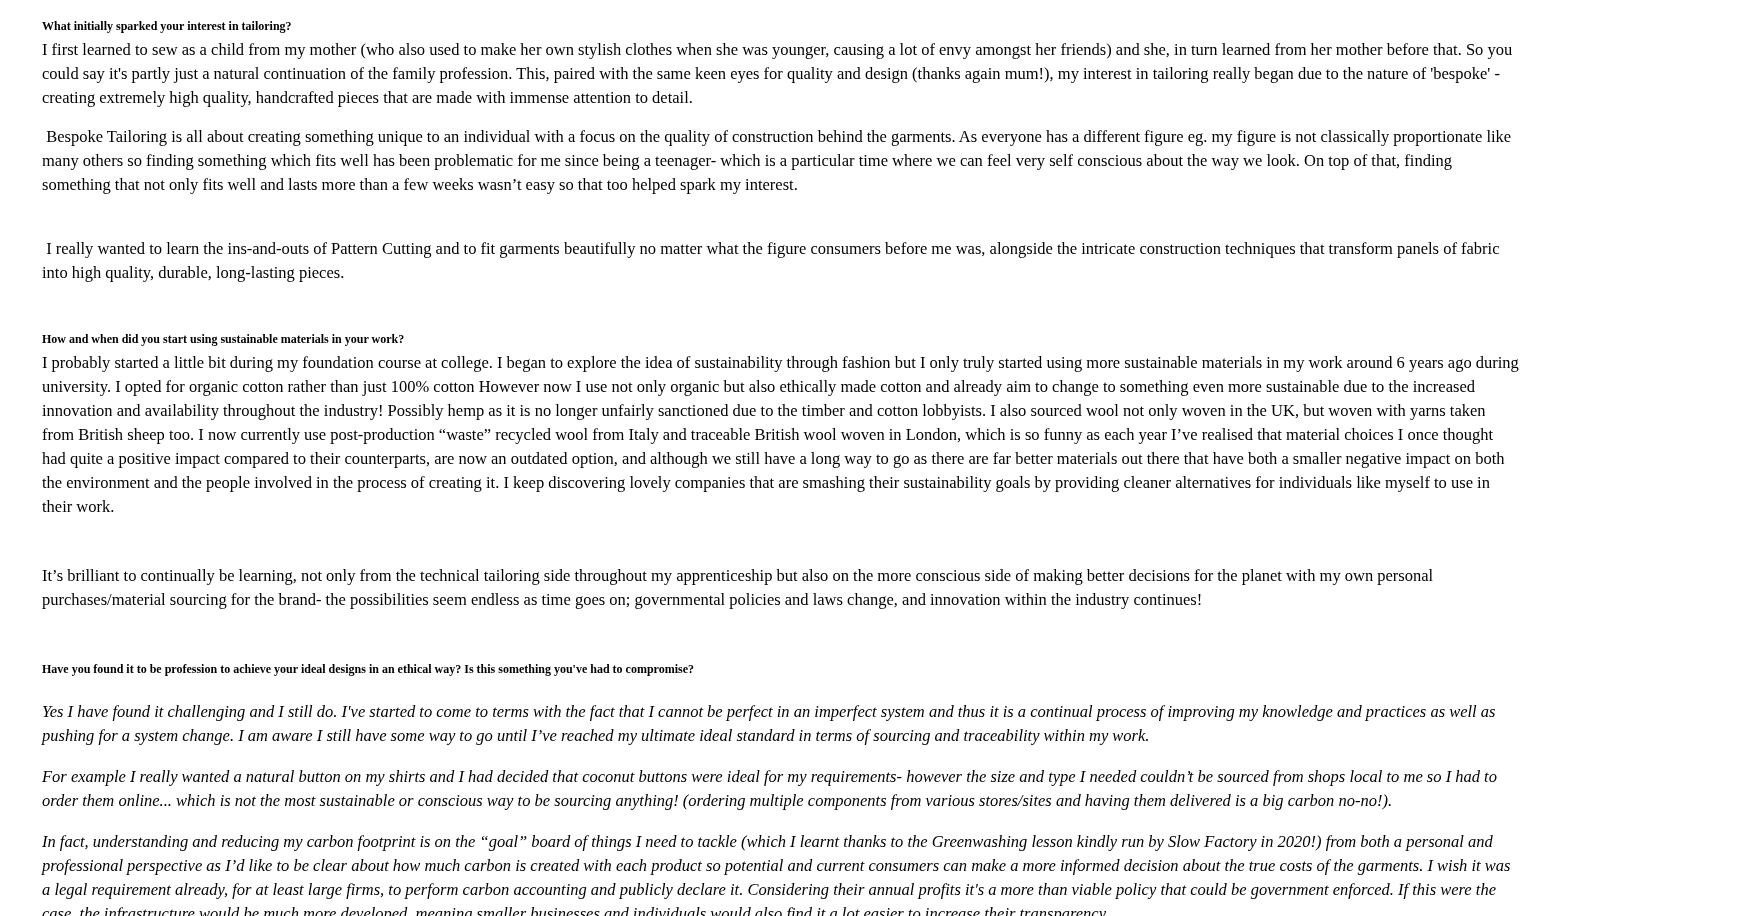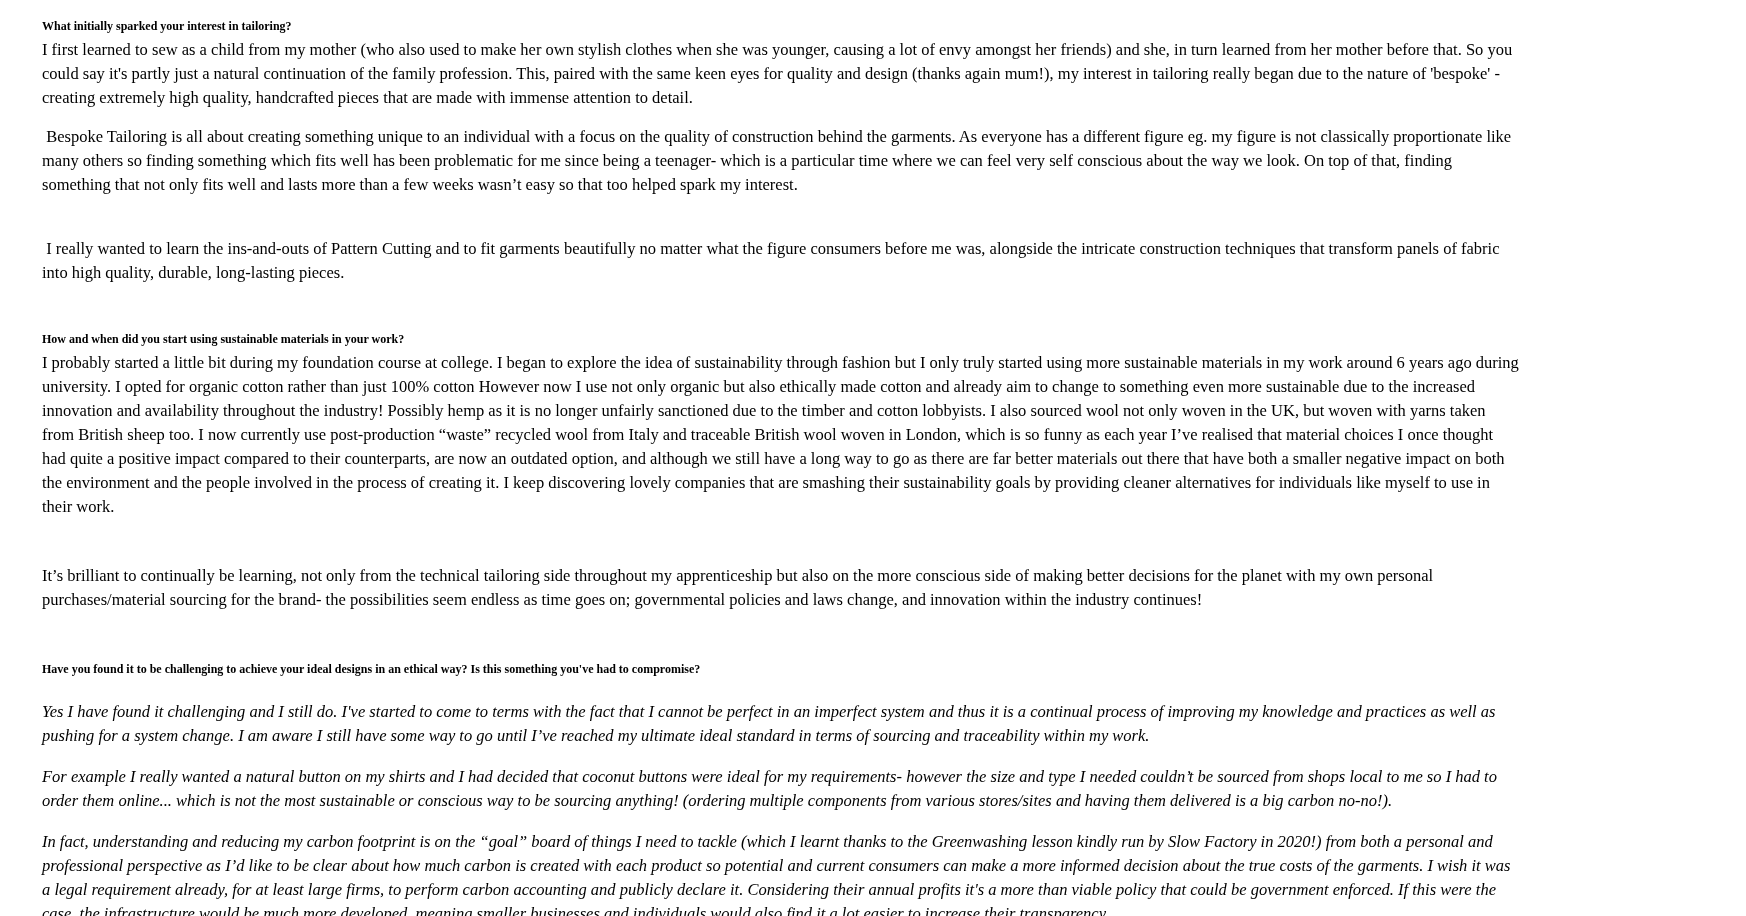--- a/index.html
+++ b/index.html
@@ -55,18 +55,18 @@
       <p class="qa-paragraph">I first learned to sew as a child from my mother (who also used to make her own stylish clothes when she was younger, causing a lot of envy amongst her friends) and she, in turn learned from her mother before that. So you could say it's partly just a natural continuation of the family profession. This, paired with the same keen eyes for quality and design (thanks again mum!), my interest in tailoring really began due to the nature of 'bespoke' - creating extremely high quality, handcrafted pieces that are made with immense attention to detail.</p>
       <p class="qa-paragraph"> Bespoke Tailoring is all about creating something unique to an individual with a focus on the quality of construction behind the garments. As everyone has a different figure eg. my figure is not classically proportionate like many others so finding something which fits well has been problematic for me since being a teenager- which is a particular time where we can feel very self conscious about the way we look. On top of that, finding something that not only fits well and lasts more than a few weeks wasn’t easy so that too helped spark my interest.</p>
       <p class="qa-paragraph"> I really wanted to learn the ins-and-outs of Pattern Cutting and to fit garments beautifully no matter what the figure consumers before me was, alongside the intricate construction techniques that transform panels of fabric into high quality, durable, long-lasting pieces.</p>
     </section>
     <section class="qa-section s1">
       <h2 class="qa-heading">How and when did you start using sustainable materials in your work?</h2>
       <p class="qa-paragraph">I probably started a little bit during my foundation course at college. I began to explore the idea of sustainability through fashion but I only truly started using more sustainable materials in my work around 6 years ago during university. I opted for organic cotton rather than just 100% cotton However now I use not only organic but also ethically made cotton and already aim to change to something even more sustainable due to the increased innovation and availability throughout the industry! Possibly hemp as it is no longer unfairly sanctioned due to the timber and cotton lobbyists. I also sourced wool not only woven in the UK, but woven with yarns taken from British sheep too. I now currently use post-production “waste” recycled wool from Italy and traceable British wool woven in London, which is so funny as each year I’ve realised that material choices I once thought had quite a positive impact compared to their counterparts, are now an outdated option, and although we still have a long way to go as there are far better materials out there that have both a smaller negative impact on both the environment and the people involved in the process of creating it. I keep discovering lovely companies that are smashing their sustainability goals by providing cleaner alternatives for individuals like myself to use in their work.</p>
       <p class="qa-paragraph">It’s brilliant to continually be learning, not only from the technical tailoring side throughout my apprenticeship but also on the more conscious side of making better decisions for the planet with my own personal purchases/material sourcing for the brand- the possibilities seem endless as time goes on; governmental policies and laws change, and innovation within the industry continues!</p>
     </section>
     <section class="qa-section s2">
-      <h2 class="qa-heading">Have you found it to be challenging to achieve your ideal designs in an ethical way? Is this something you've had to compromise?</h2>
+      <h2 class="qa-heading">Have you found it to be profession to achieve your ideal designs in an ethical way? Is this something you've had to compromise?</h2>
       <p class="qa-paragraph">Yes I have found it challenging and I still do. I've started to come to terms with the fact that I cannot be perfect in an imperfect system and thus it is a continual process of improving my knowledge and practices as well as pushing for a system change. I am aware I still have some way to go until I’ve reached my ultimate ideal standard in terms of sourcing and traceability within my work.</p>
       <p class="qa-paragraph">For example I really wanted a natural button on my shirts and I had decided that coconut buttons were ideal for my requirements- however the size and type I needed couldn’t be sourced from shops local to me so I had to order them online... which is not the most sustainable or conscious way to be sourcing anything! (ordering multiple components from various stores/sites and having them delivered is a big carbon no-no!).</p>
       <p class="qa-paragraph">In fact, understanding and reducing my carbon footprint is on the “goal” board of things I need to tackle (which I learnt thanks to the Greenwashing lesson kindly run by Slow Factory in 2020!) from both a personal and professional perspective as I’d like to be clear about how much carbon is created with each product so potential and current consumers can make a more informed decision about the true costs of the garments. I wish it was a legal requirement already, for at least large firms, to perform carbon accounting and publicly declare it. Considering their annual profits it's a more than viable policy that could be government enforced. If this were the case, the infrastructure would be much more developed, meaning smaller businesses and individuals would also find it a lot easier to increase their transparency.</p>
     </section>
   </div>
 
 </body></html>

